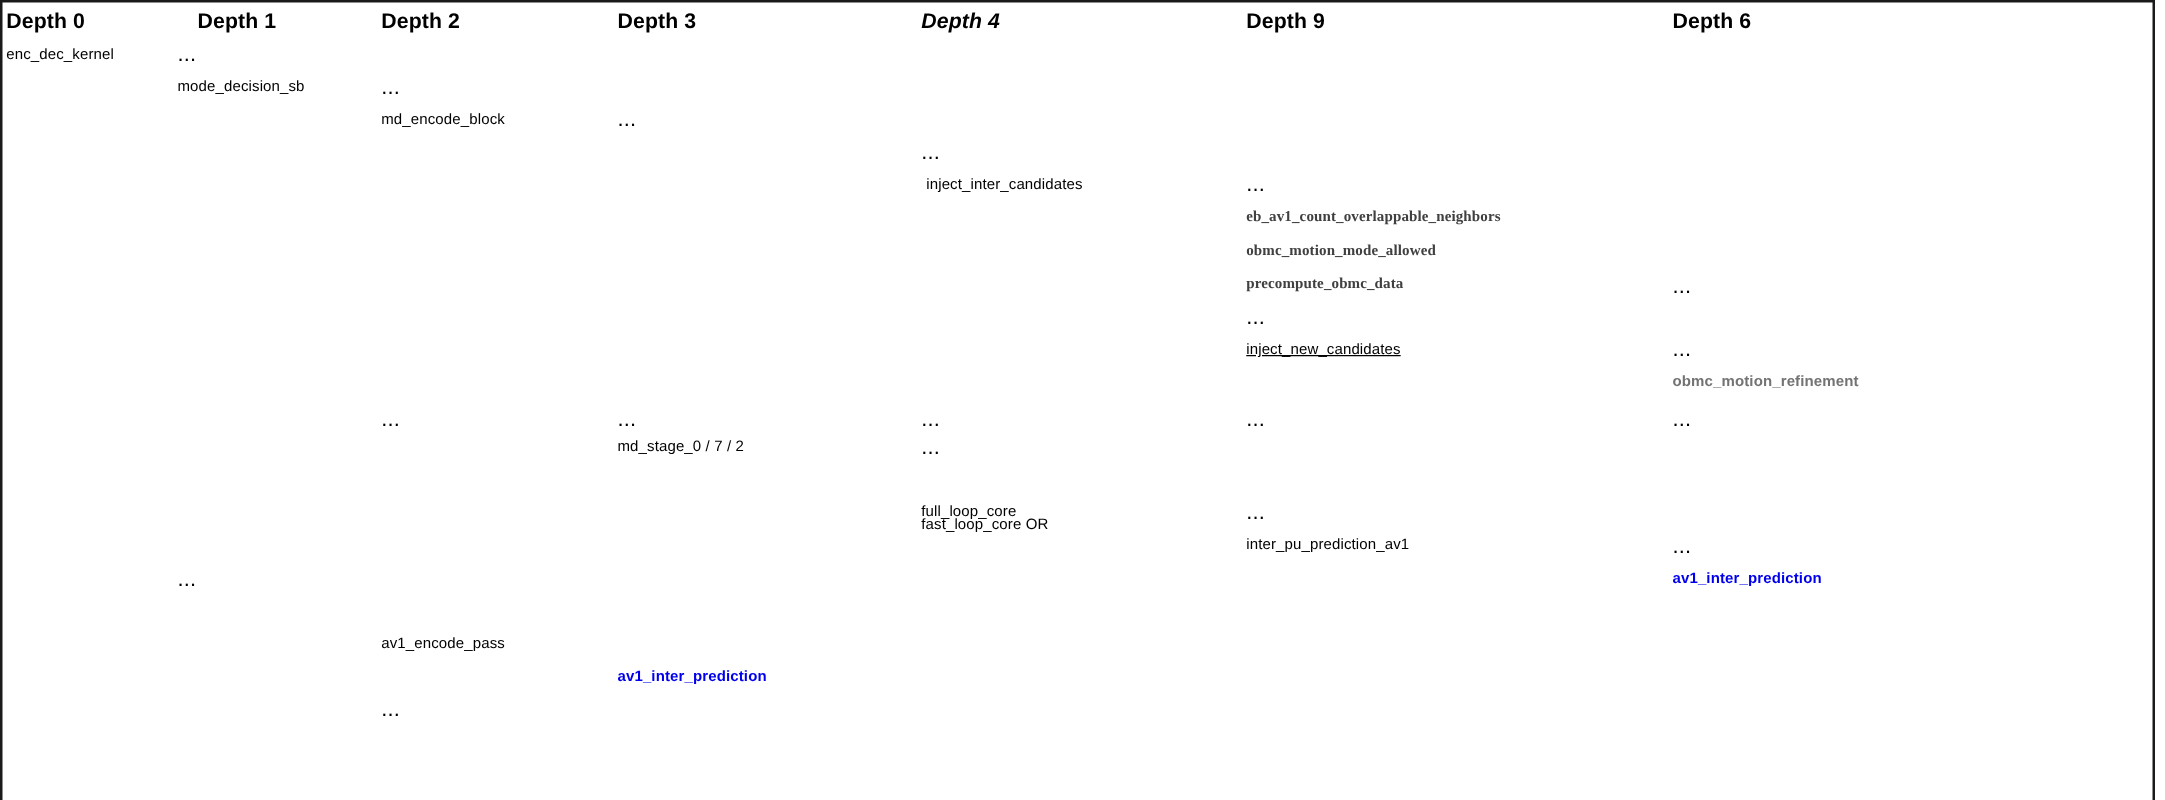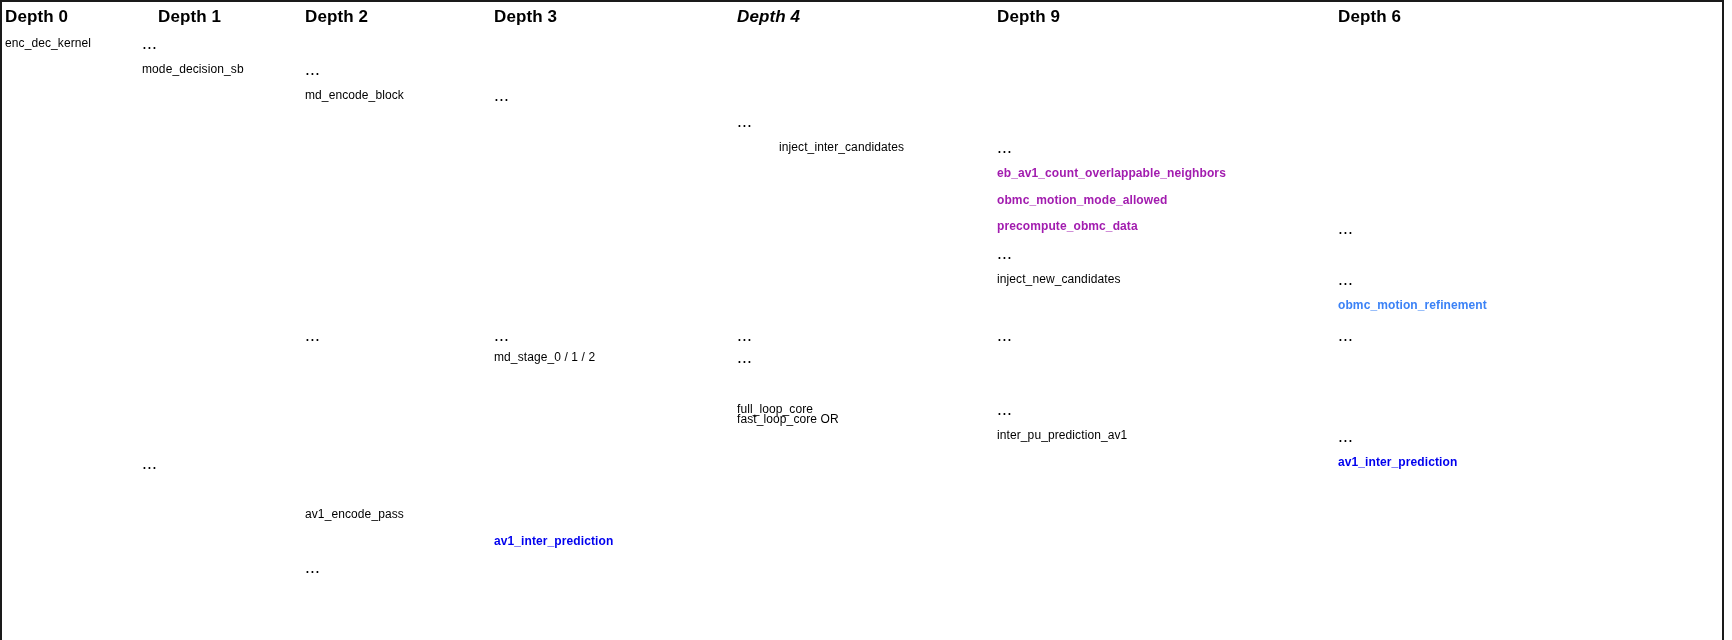--- a/index.html
+++ b/index.html
@@ -44,25 +44,26 @@
   }
   .hdr {
     font-weight: bold;
     font-size: 17px;
   }
   .ellipsis {
     font-size: 17.5px;
     color: #000000;
   }
   .green {
-    color: #a21caf;
+    color: #404040;
     font-weight: bold;
+    font-family: Liberation Serif, serif;
   }
   .red {
-    color: #3b82f6;
+    color: #737373;
     font-weight: bold;
   }
   .blue {
     color: #0000ee;
     font-weight: bold;
   }
 </style>
 </head>
 <body>
 
@@ -85,36 +86,36 @@
   <div class="cell ellipsis" style="left:142px; top:450px;">...</div>
 
   <div class="cell ellipsis" style="left:305px; top:56px;">...</div>
   <div class="cell" style="left:305px; top:82px;">md_encode_block</div>
   <div class="cell ellipsis" style="left:305px; top:322px;">...</div>
   <div class="cell" style="left:305px; top:501px;">av1_encode_pass</div>
   <div class="cell ellipsis" style="left:305px; top:554px;">...</div>
 
   <div class="cell ellipsis" style="left:494px; top:82px;">...</div>
   <div class="cell ellipsis" style="left:494px; top:322px;">...</div>
-  <div class="cell" style="left:494px; top:344px;">md_stage_0 / 1 / 2</div>
+  <div class="cell" style="left:494px; top:344px;">md_stage_0 / 7 / 2</div>
   <div class="cell blue" style="left:494px; top:528px;">av1_inter_prediction</div>
 
   <div class="cell ellipsis" style="left:737px; top:108px;">...</div>
-  <div class="cell" style="left:779px; top:134px;">inject_inter_candidates</div>
+  <div class="cell" style="left:741px; top:134px;">inject_inter_candidates</div>
   <div class="cell ellipsis" style="left:737px; top:322px;">...</div>
   <div class="cell ellipsis" style="left:737px; top:344px;">...</div>
   <div class="cell" style="left:737px; top:370px;margin-top:36px;">fast_loop_core OR</div>
   <div class="cell" style="left:737px; top:396px;">full_loop_core</div>
 
   <div class="cell ellipsis" style="left:997px; top:134px;">...</div>
   <div class="cell green" style="left:997px; top:160px;">eb_av1_count_overlappable_neighbors</div>
   <div class="cell green" style="left:997px; top:213px;">precompute_obmc_data</div>
   <div class="cell green" style="left:997px; top:187px;">obmc_motion_mode_allowed</div>
   <div class="cell ellipsis" style="left:997px; top:240px;">...</div>
-  <div class="cell" style="left:997px; top:266px;">inject_new_candidates</div>
+  <div class="cell" style="left:997px; top:266px;text-decoration:underline;">inject_new_candidates</div>
   <div class="cell ellipsis" style="left:997px; top:322px;">...</div>
   <div class="cell ellipsis" style="left:997px; top:396px;">...</div>
   <div class="cell" style="left:997px; top:422px;">inter_pu_prediction_av1</div>
 
   <div class="cell ellipsis" style="left:1338px; top:215px;">...</div>
   <div class="cell ellipsis" style="left:1338px; top:266px;">...</div>
   <div class="cell red" style="left:1338px; top:292px;">obmc_motion_refinement</div>
   <div class="cell ellipsis" style="left:1338px; top:322px;">...</div>
   <div class="cell ellipsis" style="left:1338px; top:423px;">...</div>
   <div class="cell blue" style="left:1338px; top:449px;">av1_inter_prediction</div>

